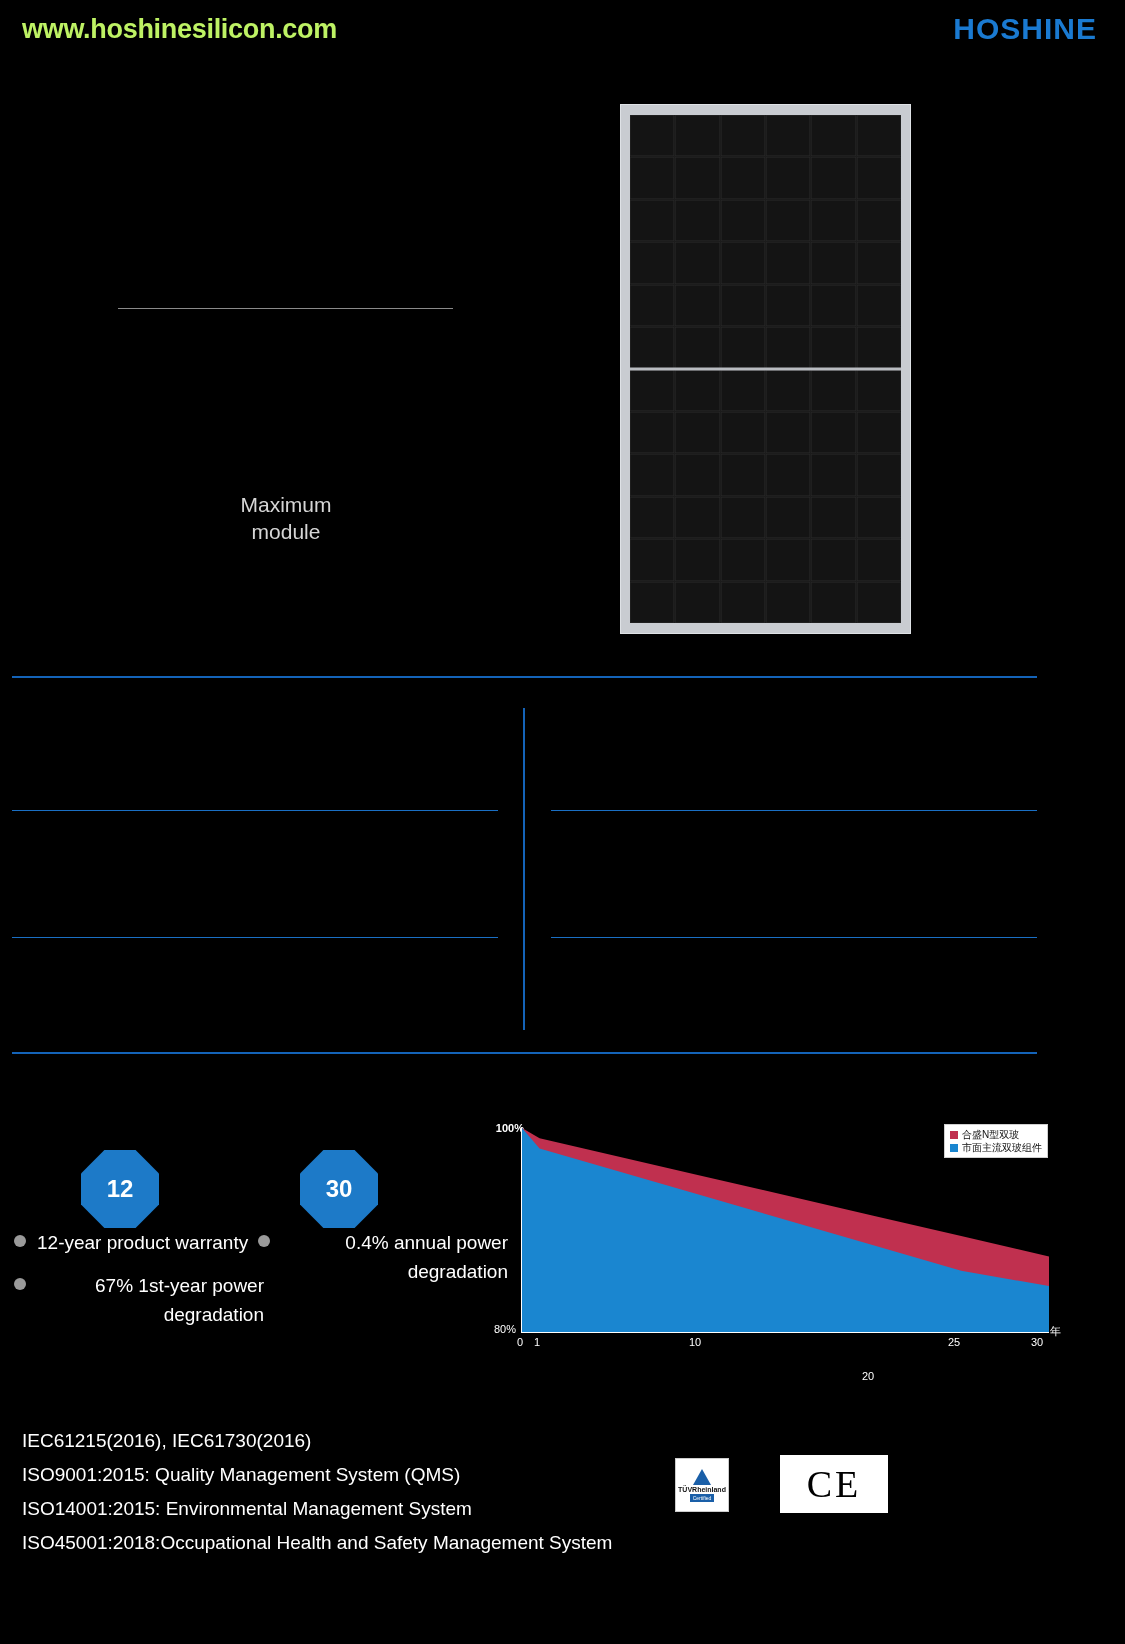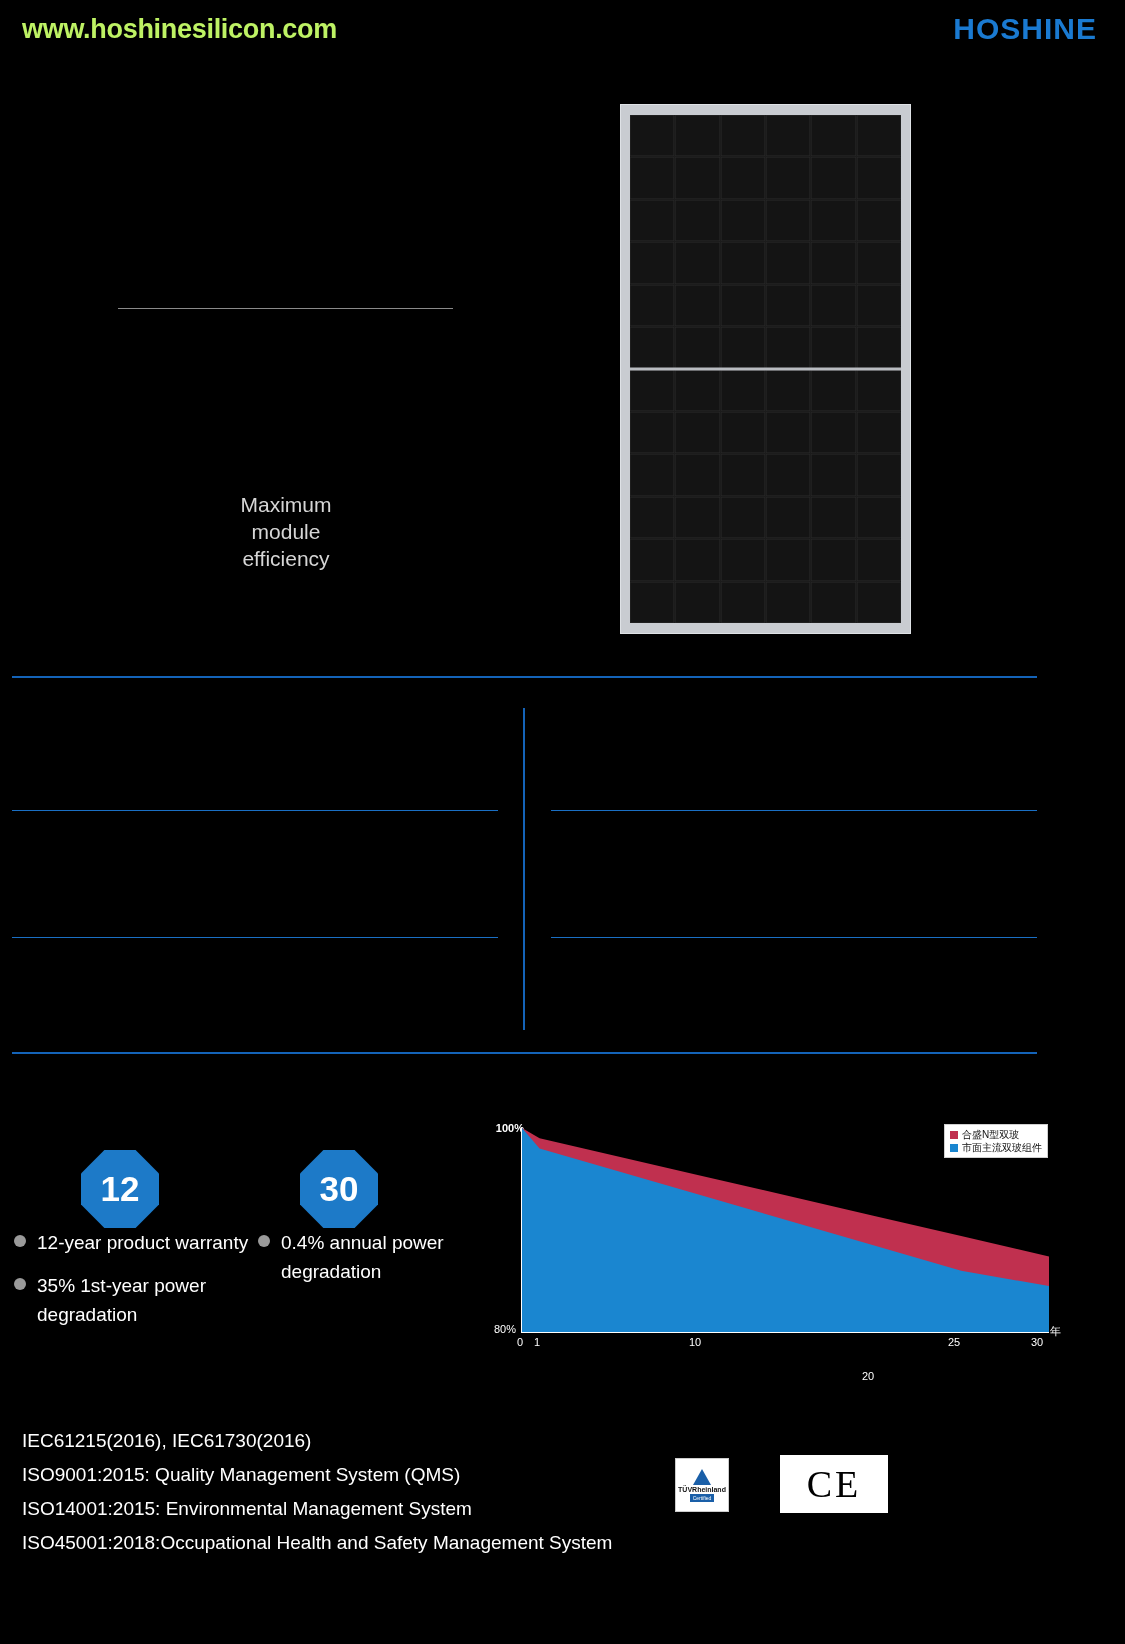--- a/index.html
+++ b/index.html
@@ -119,33 +119,34 @@
 
   
   .badge {
     position: absolute;
     width: 78px;
     height: 78px;
     background: #1d7ac8;
     display: flex;
     align-items: center;
     justify-content: center;
-    font-size: 35px;
+    font-size: 24px;
     font-weight: 700;
     color: #ffffff;
     clip-path: polygon(30% 0%, 70% 0%, 100% 30%, 100% 70%, 70% 100%, 30% 100%, 0% 70%, 0% 30%);
   }
   .warranty-col {
     position: absolute;
     width: 250px;
   }
   .warranty-item {
     display: flex;
     align-items: flex-start;
     margin-bottom: 14px;
+    text-align: right;
   }
   .bullet-dot {
     width: 12px;
     height: 12px;
     border-radius: 50%;
     background: #9a9a9a;
     flex: 0 0 12px;
     margin-top: 7px;
     margin-right: 11px;
   }
@@ -262,21 +263,20 @@
 
 <div class="page">
 
   <div class="site-url">www.hoshinesilicon.com</div>
   <div class="brand-logo">HOSHINE</div>
 
   <div class="hero-rule"></div>
   <div class="hero-caption">
     <div>Maximum</div>
     <div>module</div>
-    <div>efficiency</div>
   </div>
 
   <div class="panel">
     <div class="panel-inner" id="panel-grid">
         <div class="panel-cell"></div>
         <div class="panel-cell"></div>
         <div class="panel-cell"></div>
         <div class="panel-cell"></div>
         <div class="panel-cell"></div>
         <div class="panel-cell"></div>
@@ -361,21 +361,21 @@
   <div class="badge" style="left:81px; top:1150px;">12</div>
   <div class="badge" style="left:300px; top:1150px;">30</div>
 
   <div class="warranty-col" style="left:14px; top:1228px;">
     <div class="warranty-item">
       <span class="bullet-dot"></span>
       <span class="warranty-text">12-year product warranty</span>
     </div>
     <div class="warranty-item">
       <span class="bullet-dot"></span>
-      <span class="warranty-text">35% 1st-year power degradation</span>
+      <span class="warranty-text">67% 1st-year power degradation</span>
     </div>
   </div>
 
   <div class="warranty-col" style="left:258px; top:1228px;">
     <div class="warranty-item">
       <span class="bullet-dot"></span>
       <span class="warranty-text">0.4% annual power degradation</span>
     </div>
   </div>
 

